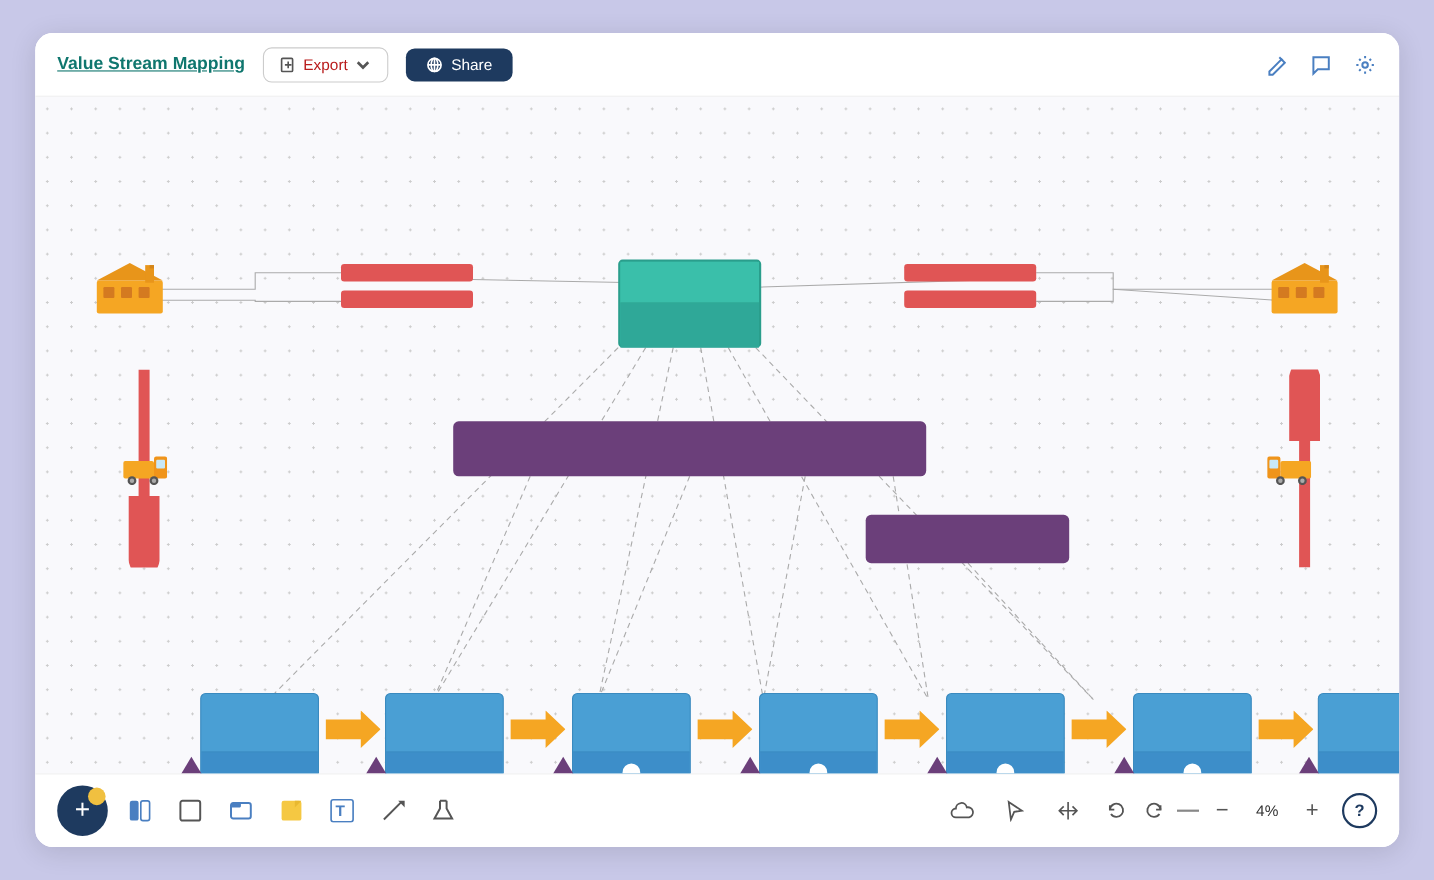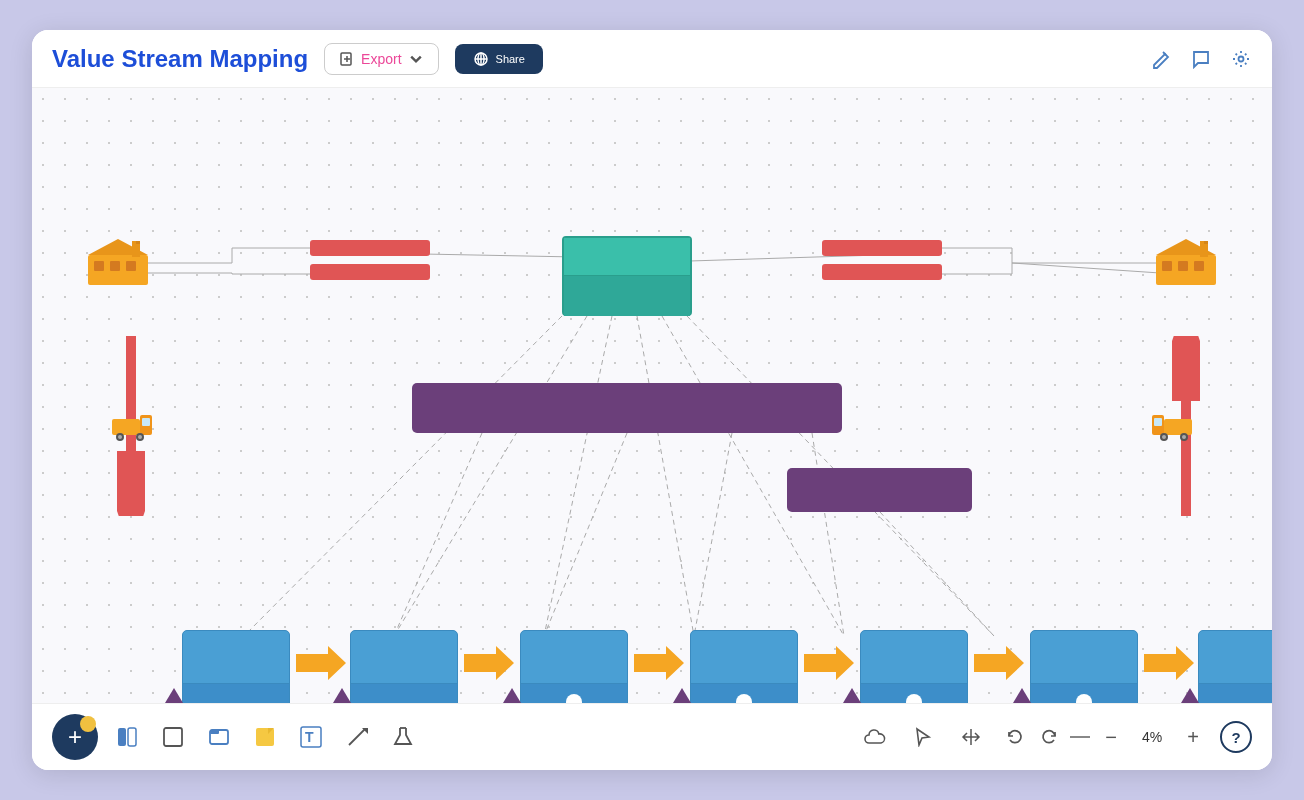--- a/index.html
+++ b/index.html
@@ -31,48 +31,49 @@
       border-bottom: 1px solid #eee;
       background: #fff;
       min-height: 58px;
     }
     .header-left {
       display: flex;
       align-items: center;
       gap: 16px;
     }
     .title {
-      font-size: 24px;
+      font-size: 16px;
       font-weight: 600;
-      color: #1d4ed8;
+      color: #0f766e;
+      text-decoration: underline;
     }
     .btn-export {
       display: flex;
       align-items: center;
       gap: 6px;
       padding: 7px 14px;
       border: 1.5px solid #ccc;
       border-radius: 8px;
       background: #fff;
       font-size: 14px;
       font-weight: 500;
       cursor: pointer;
-      color: #ec4899;
+      color: #b91c1c;
     }
     .btn-export svg { width: 16px; height: 16px; }
     .btn-share {
       display: flex;
       align-items: center;
       gap: 7px;
       padding: 7px 18px;
       border: none;
       border-radius: 8px;
       background: #1e3a5f;
       color: #fff;
-      font-size: 11px;
+      font-size: 14px;
       font-weight: 500;
       cursor: pointer;
     }
     .header-right {
       display: flex;
       align-items: center;
       gap: 18px;
     }
     .header-icon {
       cursor: pointer;

